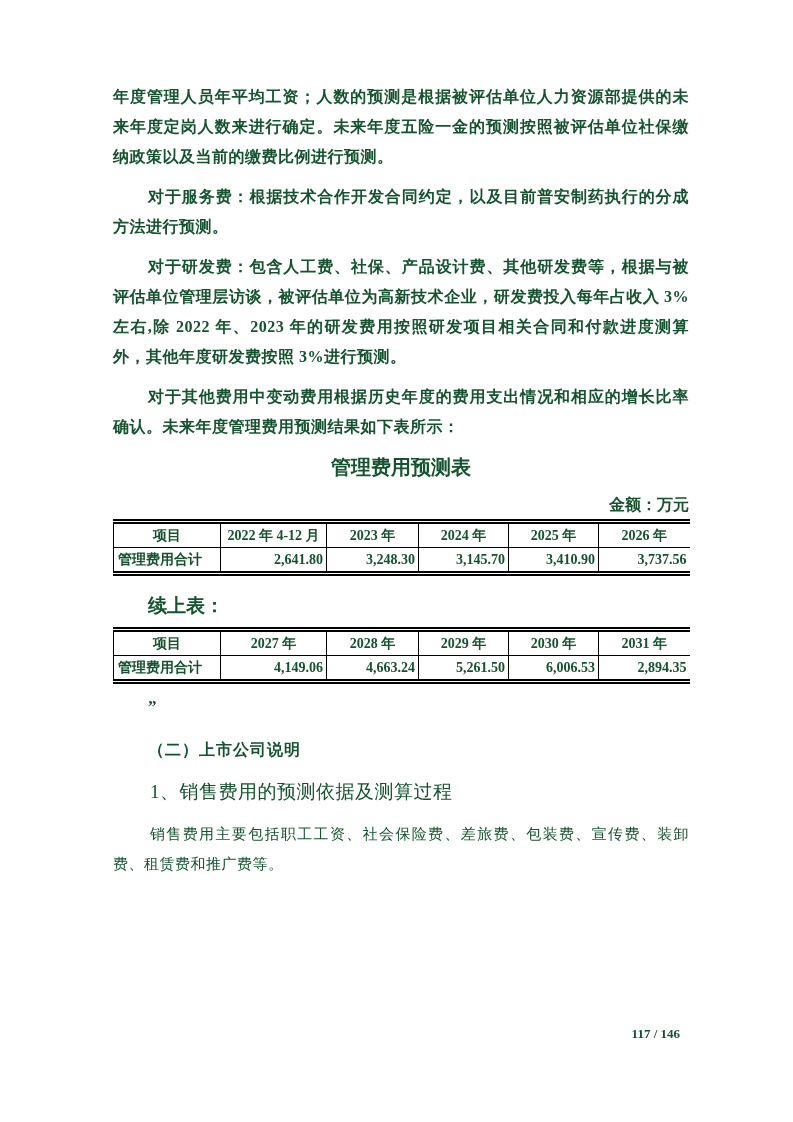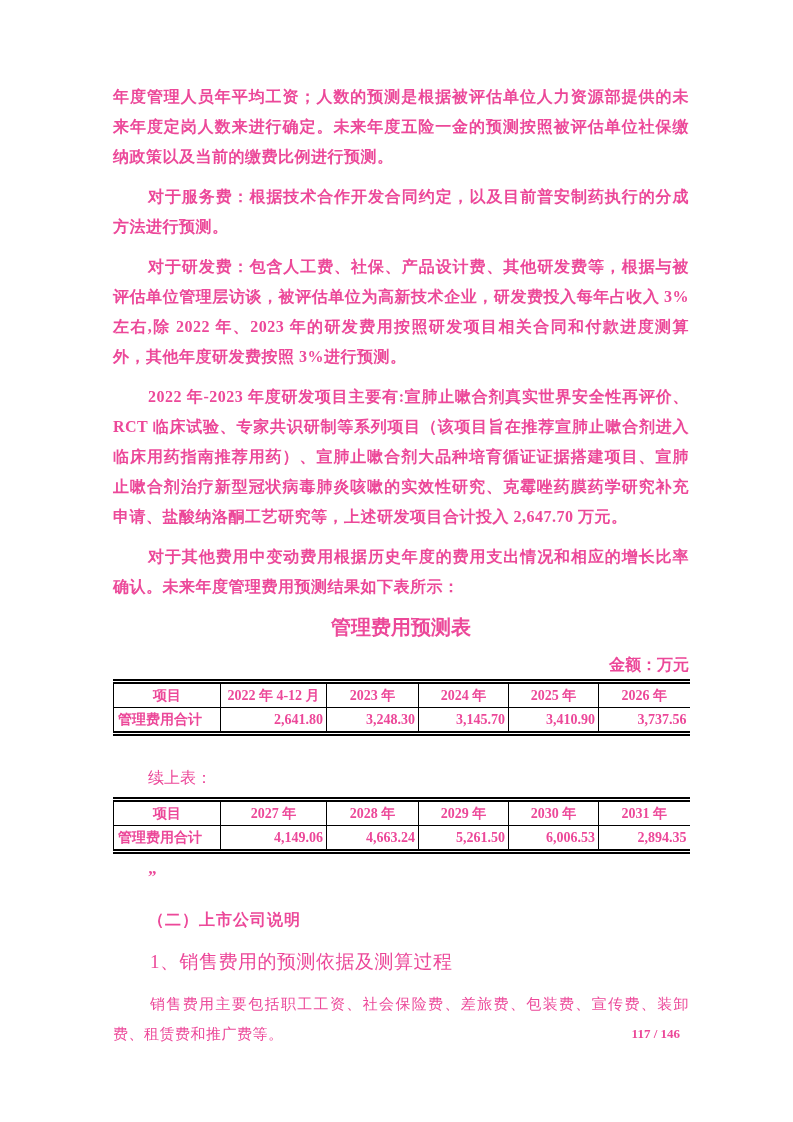--- a/index.html
+++ b/index.html
@@ -1,21 +1,21 @@
 <!DOCTYPE html>
 <html><head>
 <meta charset="utf-8">
 <style>
   * { margin:0; padding:0; box-sizing:border-box; }
   html,body { background:#ffffff; }
   .page {
     position:relative;
     width:793px; height:1122px;
     background:#ffffff;
-    color:#ec4899;
+    color:#14532d;
     overflow:hidden;
     font-family:"Liberation Serif","DejaVu Serif",serif;
   }
   .content {
     position:absolute;
     left:113px; top:82px;
     width:576px;
   }
   .para-kai {
     font-family:"Liberation Serif","DejaVu Serif",serif;
@@ -61,23 +61,23 @@
   }
   table.forecast th:last-child, table.forecast td:last-child { border-right:none; }
   table.forecast th {
     border-bottom:1px solid #000;
     text-align:center;
     font-weight:bold;
   }
   table.forecast td.num { text-align:right; }
   table.forecast td.label { text-align:left; padding-left:4px; }
   .cont-label {
-    font-weight:normal;
-    font-size:16px;
-    margin:32px 0 8px 35px;
+    font-weight:bold;
+    font-size:19px;
+    margin:17px 0 8px 35px;
   }
   .closing-quote {
     font-size:17px;
     font-weight:bold;
     margin-top:14px;
     margin-left:35px;
     line-height:18px;
   }
   .section-heading {
     font-family:"Liberation Sans","DejaVu Sans",sans-serif;
@@ -111,21 +111,20 @@
 </style>
 </head>
 <body>
 
 <div class="page">
   <div class="content">
 
     <p class="para-kai no-indent">年度管理人员年平均工资；人数的预测是根据被评估单位人力资源部提供的未来年度定岗人数来进行确定。未来年度五险一金的预测按照被评估单位社保缴纳政策以及当前的缴费比例进行预测。</p>
     <p class="para-kai">对于服务费：根据技术合作开发合同约定，以及目前普安制药执行的分成方法进行预测。</p>
     <p class="para-kai">对于研发费：包含人工费、社保、产品设计费、其他研发费等，根据与被评估单位管理层访谈，被评估单位为高新技术企业，研发费投入每年占收入 3%左右,除 2022 年、2023 年的研发费用按照研发项目相关合同和付款进度测算外，其他年度研发费按照 3%进行预测。</p>
-    <p class="para-kai">2022 年-2023 年度研发项目主要有:宣肺止嗽合剂真实世界安全性再评价、RCT 临床试验、专家共识研制等系列项目（该项目旨在推荐宣肺止嗽合剂进入临床用药指南推荐用药）、宣肺止嗽合剂大品种培育循证证据搭建项目、宣肺止嗽合剂治疗新型冠状病毒肺炎咳嗽的实效性研究、克霉唑药膜药学研究补充申请、盐酸纳洛酮工艺研究等，上述研发项目合计投入 2,647.70 万元。</p>
     <p class="para-kai">对于其他费用中变动费用根据历史年度的费用支出情况和相应的增长比率确认。未来年度管理费用预测结果如下表所示：</p>
 
     <div class="table-title">管理费用预测表</div>
     <div class="unit-note">金额：万元</div>
 
     <table class="forecast">
       <colgroup>
         <col style="width:107px">
           <col style="width:106px">
           <col style="width:92px">

